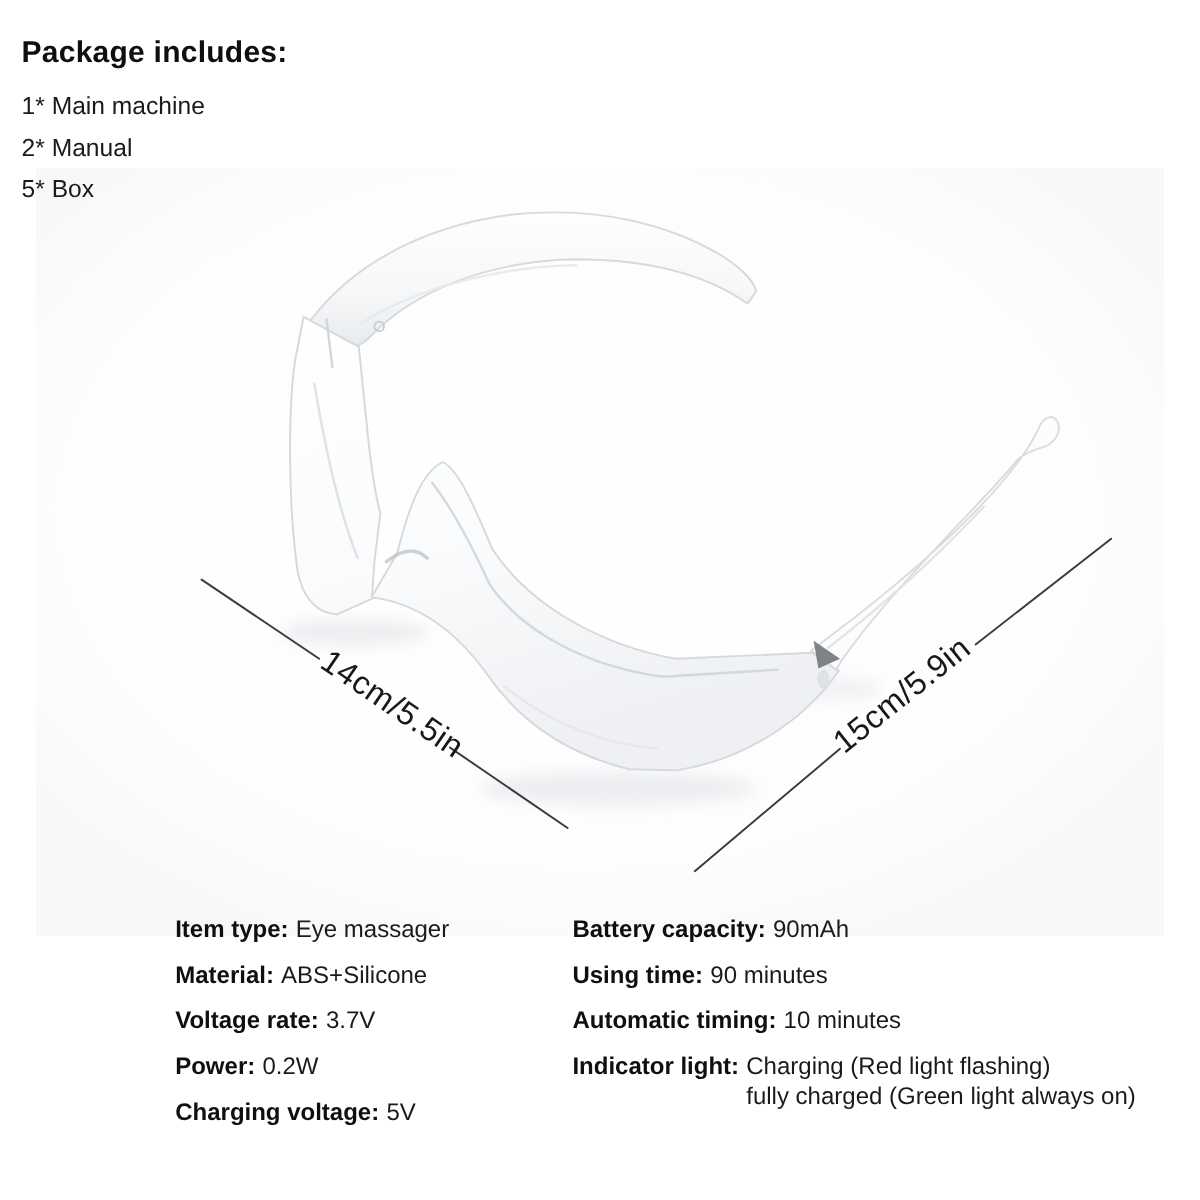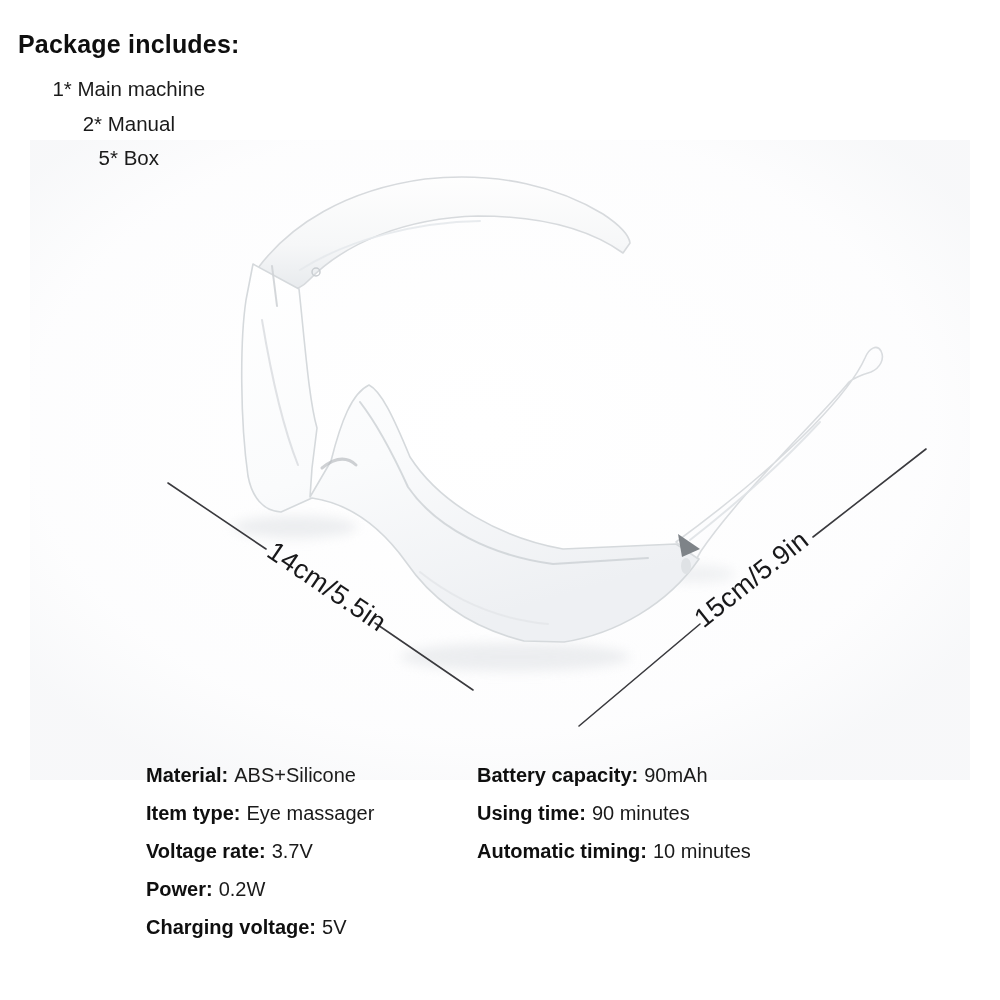--- a/index.html
+++ b/index.html
@@ -5,21 +5,21 @@
   html,body{margin:0;padding:0;background:#ffffff;}
   .stage{
     position:relative;width:1000px;height:1000px;background:#ffffff;overflow:hidden;
     font-family:"Liberation Sans", sans-serif;color:#1a1a1a;
   }
   .scene{position:absolute;left:0;top:0;width:1000px;height:1000px;}
 
   
   .package{position:absolute;left:18px;top:18px;}
   .package-title{font-size:25px;font-weight:bold;letter-spacing:0.2px;color:#0f0f0f;margin-top:12px;}
-  .package-items{margin-top:13px;text-align:center;}
+  .package-items{margin-top:13px;}
   .package-item{font-size:20.5px;line-height:34.5px;color:#1a1a1a;}
 
   
   .spec-col{position:absolute;top:763px;display:flex;flex-direction:column;gap:13px;}
   .spec-col-left{left:146px;}
   .spec-col-right{left:477px;}
   .spec-row{display:flex;align-items:flex-start;font-size:20px;line-height:25px;white-space:nowrap;}
   .spec-label{font-weight:bold;color:#0f0f0f;margin-right:6px;}
   .spec-value{color:#1a1a1a;}
   .spec-value-line2{display:block;}
@@ -143,26 +143,26 @@
     <div class="package-title">Package includes:</div>
     <div class="package-items">
       <div class="package-item">1* Main machine</div>
       <div class="package-item">2* Manual</div>
       <div class="package-item">5* Box</div>
     </div>
   </div>
 
   <div class="spec-col spec-col-left">
     <div class="spec-row">
+      <span class="spec-label">Item type:</span>
+      <span class="spec-value">Eye massager</span>
+    </div>
+    <div class="spec-row">
       <span class="spec-label">Material:</span>
       <span class="spec-value">ABS+Silicone</span>
-    </div>
-    <div class="spec-row">
-      <span class="spec-label">Item type:</span>
-      <span class="spec-value">Eye massager</span>
     </div>
     <div class="spec-row">
       <span class="spec-label">Voltage rate:</span>
       <span class="spec-value">3.7V</span>
     </div>
     <div class="spec-row">
       <span class="spec-label">Power:</span>
       <span class="spec-value">0.2W</span>
     </div>
     <div class="spec-row">
@@ -177,15 +177,22 @@
       <span class="spec-value">90mAh</span>
     </div>
     <div class="spec-row">
       <span class="spec-label">Using time:</span>
       <span class="spec-value">90 minutes</span>
     </div>
     <div class="spec-row">
       <span class="spec-label">Automatic timing:</span>
       <span class="spec-value">10 minutes</span>
     </div>
+    <div class="spec-row">
+      <span class="spec-label">Indicator light:</span>
+      <span class="spec-value">
+        <span>Charging (Red light flashing)</span>
+        <span class="spec-value-line2">fully charged (Green light always on)</span>
+      </span>
+    </div>
   </div>
 
 </div>
 
 </body></html>

